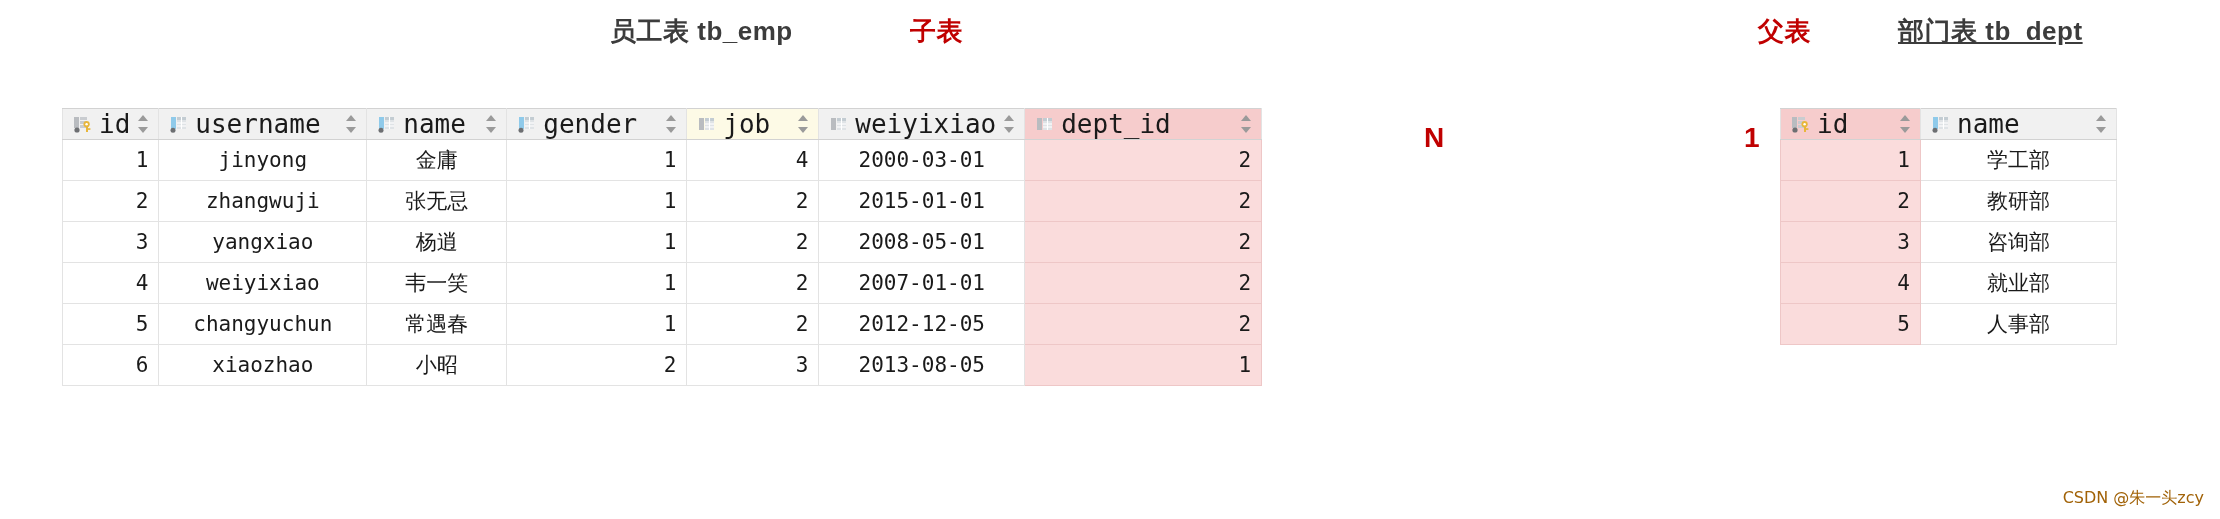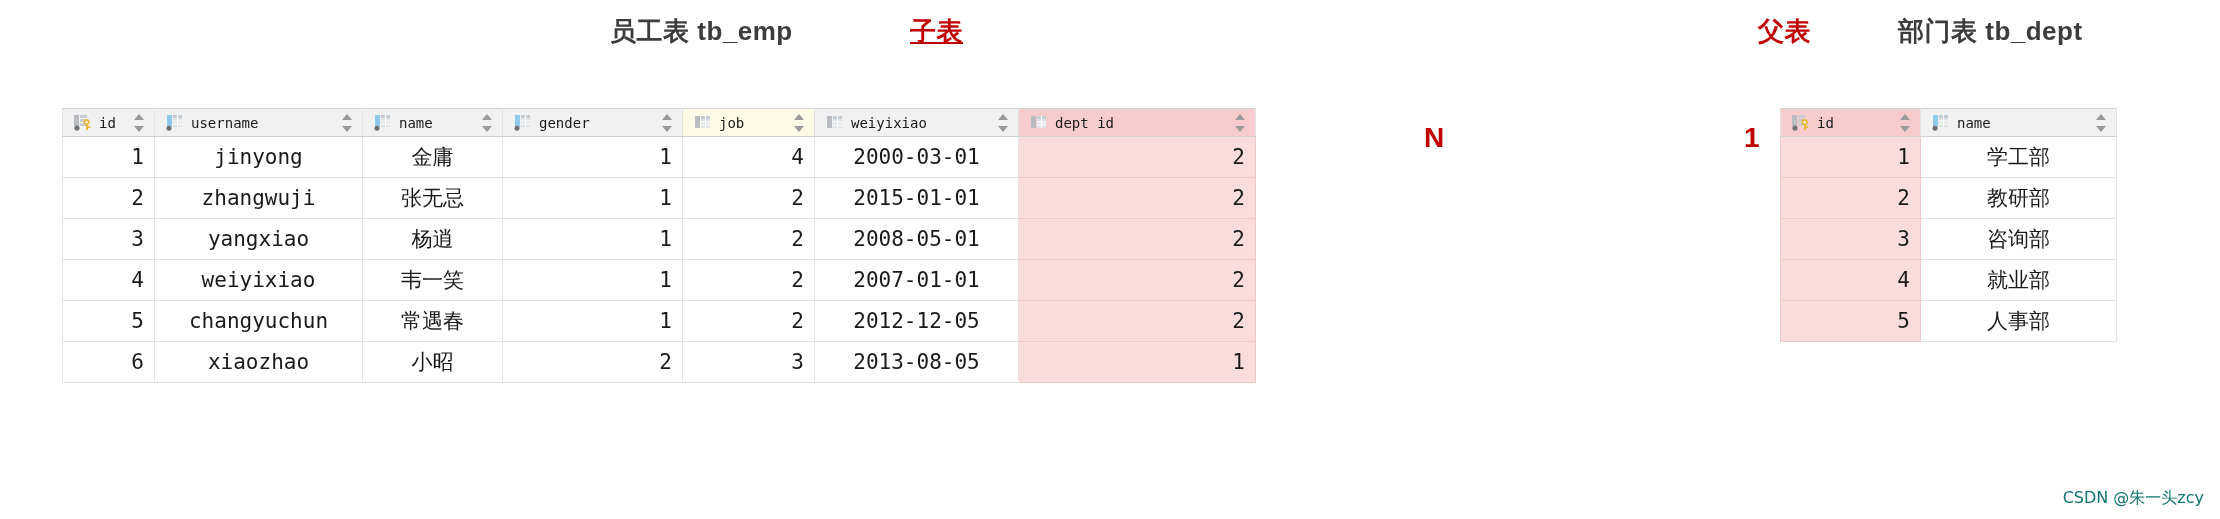--- a/index.html
+++ b/index.html
@@ -33,23 +33,23 @@
     letter-spacing: .5px;
   }
   .marker {
     position: absolute;
     font-size: 28px;
     font-weight: bold;
     color: #c00000;
   }
 
   #emp-title  { left: 610px;  top: 14px; }
-  #emp-tag    { left: 910px;  top: 14px; text-decoration: underline; }
+  #emp-tag    { left: 910px;  top: 14px; }
   #dept-tag   { left: 1758px; top: 14px; }
-  #dept-title { left: 1898px; top: 14px; }
+  #dept-title { left: 1898px; top: 14px; text-decoration: underline; }
 
   #marker-n   { left: 1424px; top: 122px; }
   #marker-1   { left: 1744px; top: 122px; }
 
   
   .grid {
     position: absolute;
     border-collapse: collapse;
     border-spacing: 0;
     background: #ffffff;
@@ -61,21 +61,21 @@
     border: 1px solid #e3e3e3;
     padding: 0;
     box-sizing: border-box;
     overflow: hidden;
     white-space: nowrap;
   }
   .grid th {
     background: #f1f1f1;
     height: 28px;
     font-weight: normal;
-    font-size: 14px;
+    font-size: 26px;
     color: #1a1a1a;
     border-bottom: 1px solid #d2d2d2;
     border-top: 1px solid #d2d2d2;
   }
   .grid td {
     height: 41px;
     font-size: 21px;
     color: #1a1a1a;
     padding: 0 10px;
     border-top: none;
@@ -140,21 +140,21 @@
   
   #emp-grid  { left: 62px;  top: 108px; }
   #dept-grid { left: 1780px; top: 108px; }
 
   
   #watermark {
     position: absolute;
     right: 16px;
     bottom: 10px;
     font-size: 16px;
-    color: #0f766e;
+    color: #a16207;
     font-family: "DejaVu Sans", "Liberation Sans", sans-serif;
     white-space: nowrap;
   }
 </style>
 </head>
 <body>
 
 <div class="title" id="emp-title">员工表 tb_emp</div>
 <div class="tag-red" id="emp-tag">子表</div>
 <div class="tag-red" id="dept-tag">父表</div>

